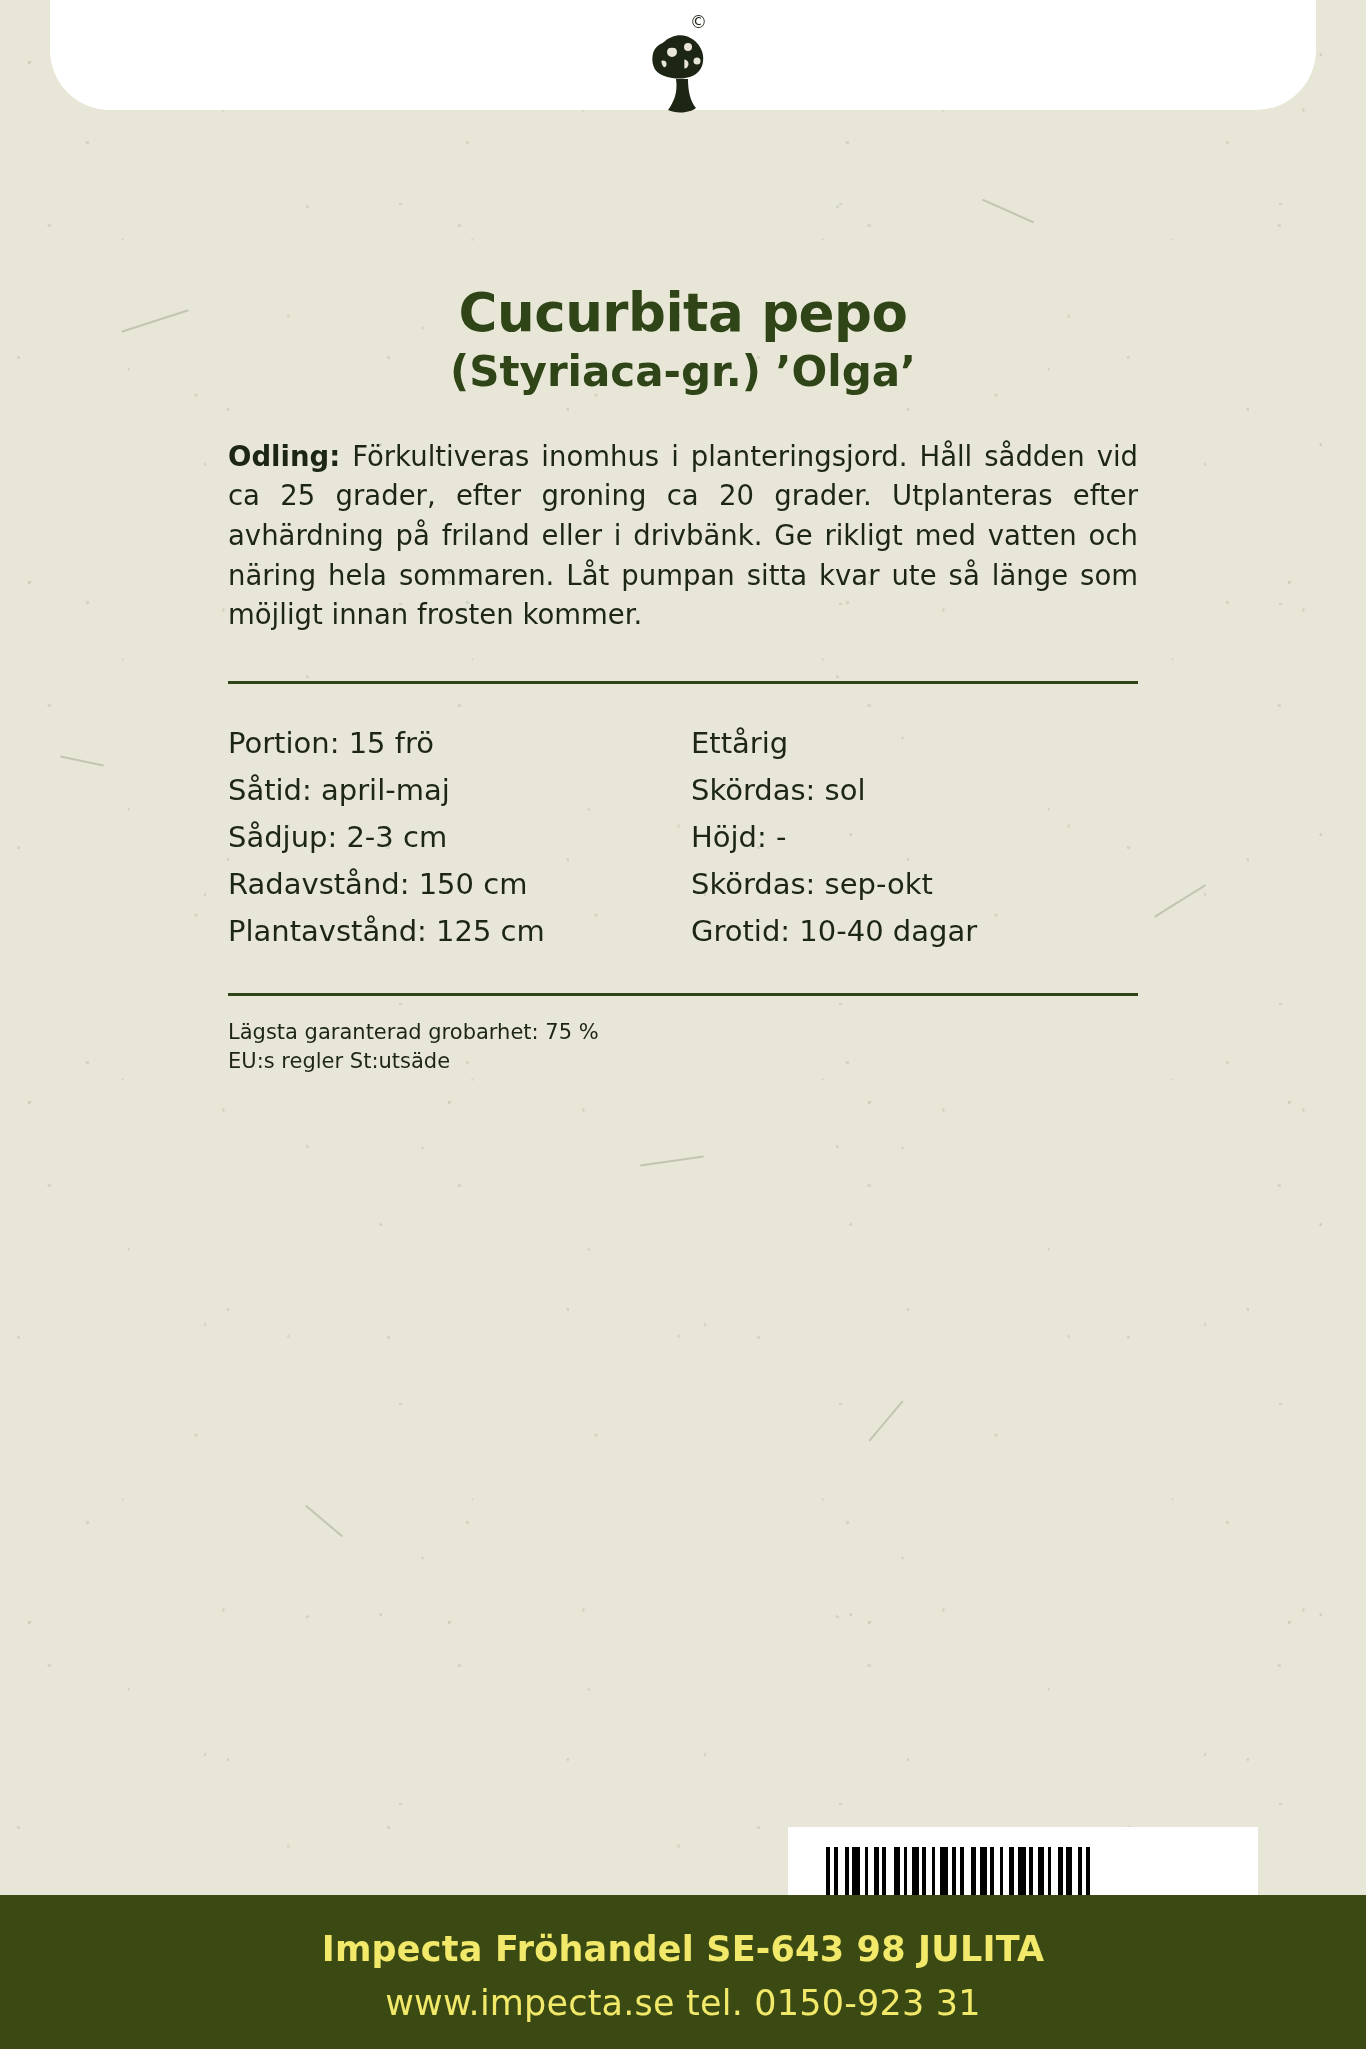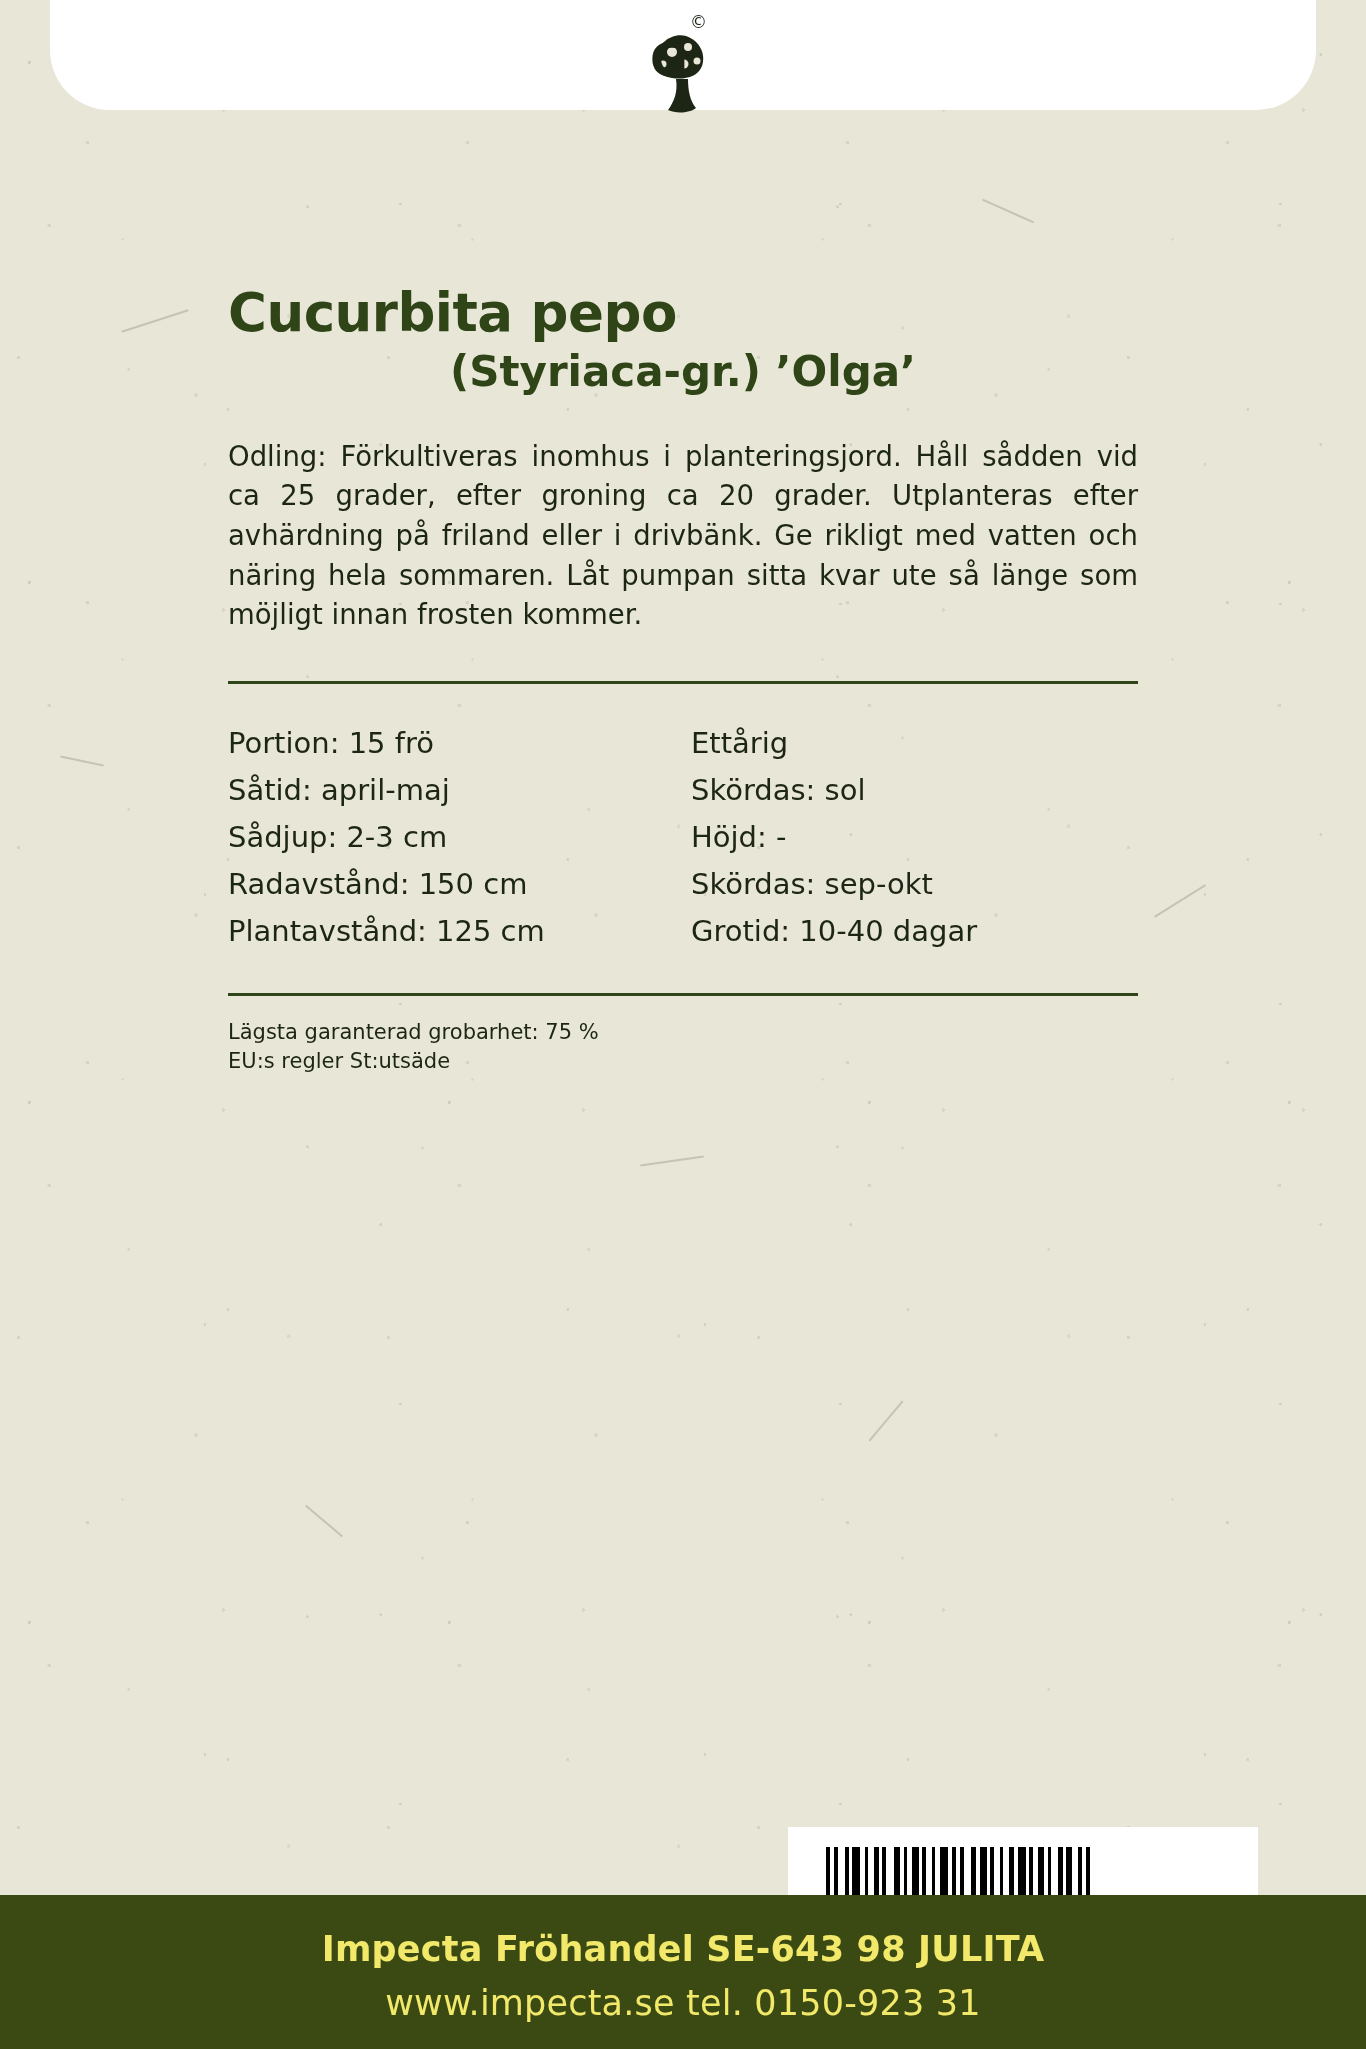--- a/index.html
+++ b/index.html
@@ -78,20 +78,21 @@
   .content {
     position: absolute;
     top: 140px;
     left: 0;
     width: 1366px;
     padding: 0 228px;
     box-sizing: border-box;
   }
 
   .title {
+    text-align: center;
     color: #2f4517;
     font-weight: bold;
     font-size: 53px;
     letter-spacing: -0.5px;
     margin-top: 145px;
     line-height: 1.05;
   }
   .subtitle {
     text-align: center;
     color: #2f4517;
@@ -102,21 +103,21 @@
   }
 
   .para {
     color: #1d2615;
     font-size: 27.5px;
     line-height: 1.44;
     margin-top: 48px;
     text-align: justify;
   }
   .para.second { margin-top: 42px; }
-  .para b { font-weight: normal; margin-top: 48px; }
+  .para b { font-weight: bold; margin-top: 48px; }
 
   .rule {
     height: 3px;
     background: #2f4517;
     margin-top: 46px;
   }
 
   .facts {
     display: flex;
     margin-top: 36px;

